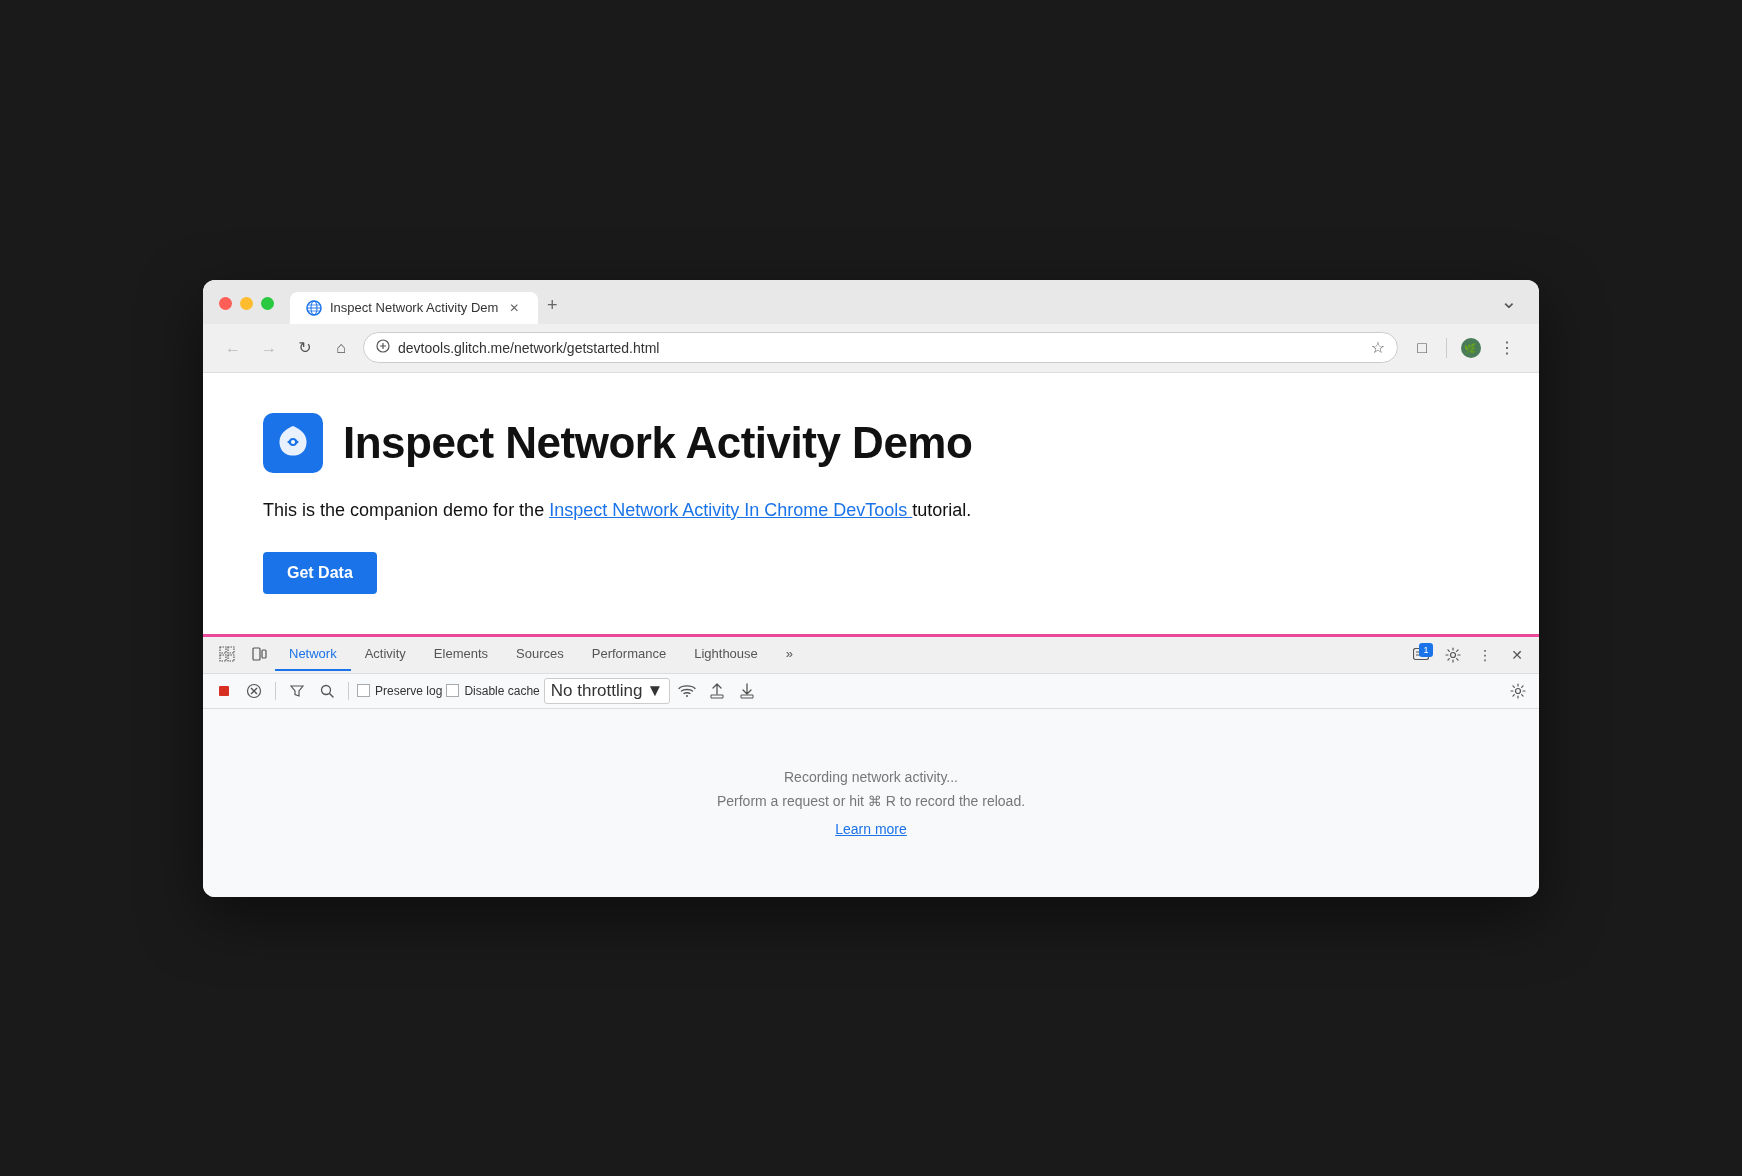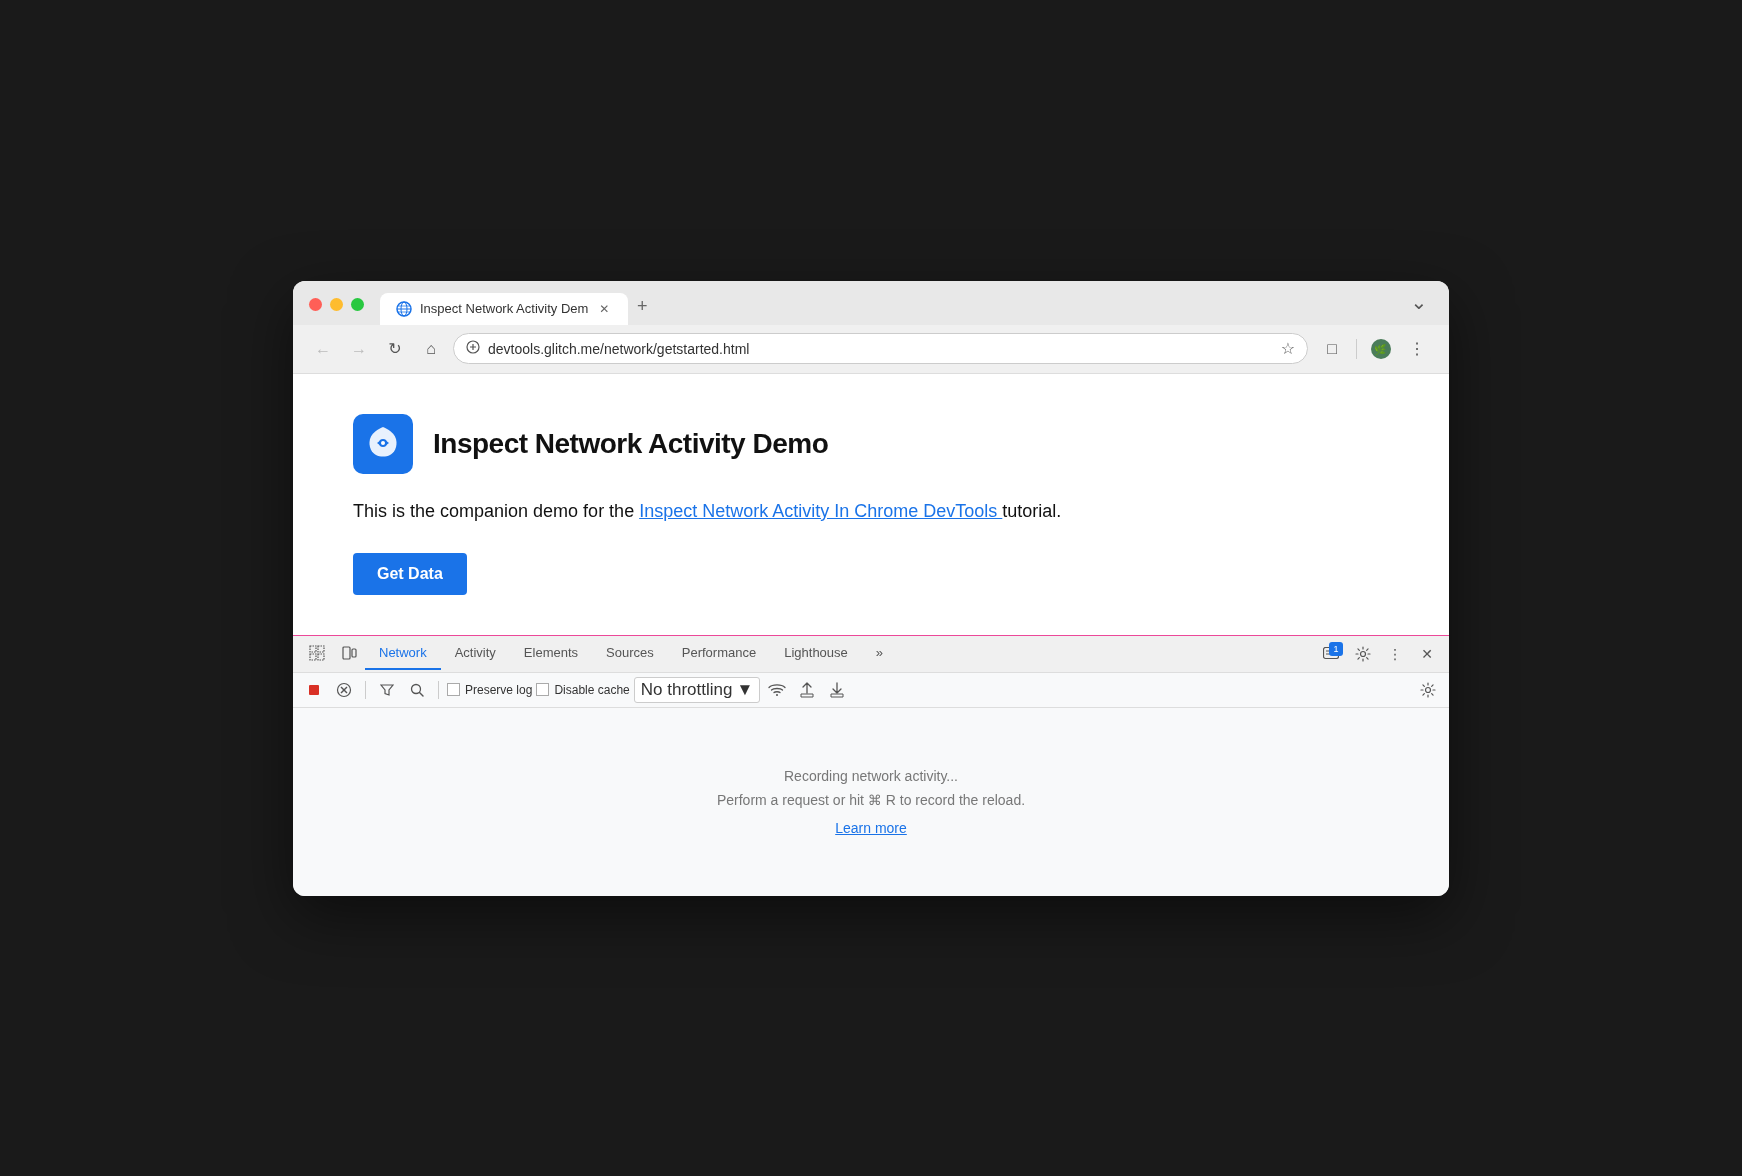--- a/index.html
+++ b/index.html
@@ -6,21 +6,21 @@
     body {
       background: #1a1a1a;
       display: flex;
       justify-content: center;
       align-items: center;
       min-height: 100vh;
       font-family: -apple-system, BlinkMacSystemFont, 'Segoe UI', sans-serif;
     }
 
     .browser-window {
-      width: 1156px;
+      width: 1336px;
       background: #f0f0f0;
       border-radius: 12px;
       overflow: hidden;
       box-shadow: 0 20px 60px rgba(0,0,0,0.5);
     }
 
     
     .title-bar {
       background: #e8e8e8;
       padding: 12px 16px 0;
@@ -220,21 +220,21 @@
       justify-content: center;
       flex-shrink: 0;
     }
 
     .page-logo svg {
       width: 42px;
       height: 42px;
     }
 
     .page-title {
-      font-size: 28px;
+      font-size: 44px;
       font-weight: 700;
       color: #111;
       letter-spacing: -0.5px;
     }
 
     .page-description {
       font-size: 18px;
       color: #111;
       margin-bottom: 28px;
       line-height: 1.5;
@@ -255,21 +255,21 @@
       font-weight: 600;
       border-radius: 4px;
       cursor: pointer;
       display: inline-block;
       text-align: center;
     }
 
     
     .devtools-panel {
       background: #f8f9fa;
-      border-top: 1px solid #ec4899;
+      border-top: 3px solid #ec4899;
     }
 
     .devtools-tabs {
       display: flex;
       align-items: center;
       background: #f0f0f0;
       border-bottom: 1px solid #ddd;
       padding: 0 8px;
       gap: 0;
     }

